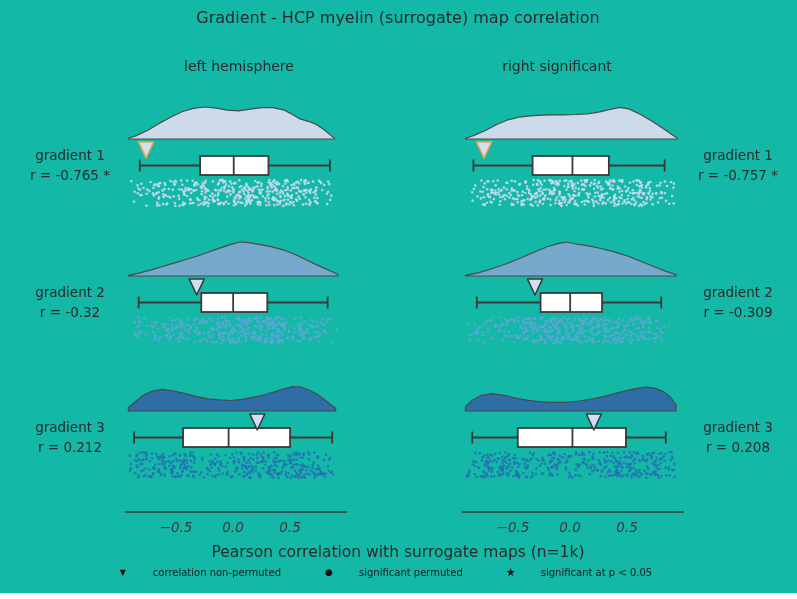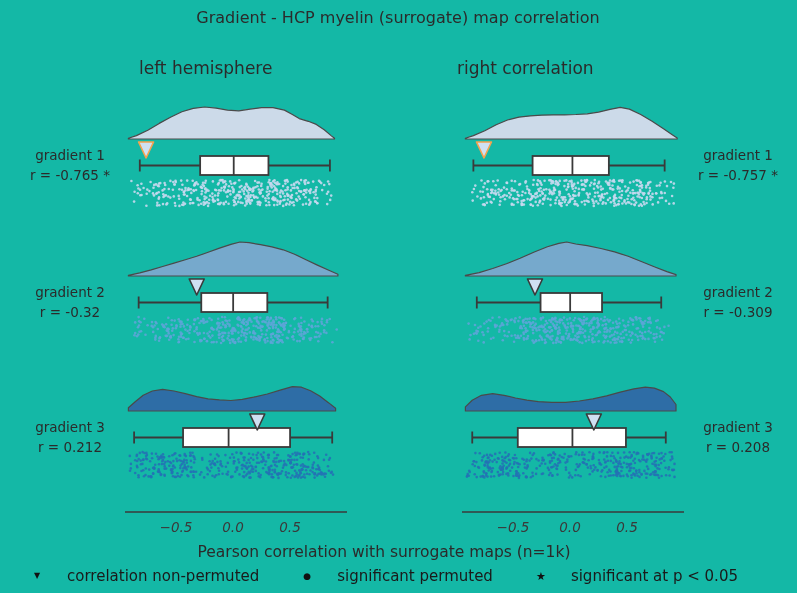--- a/index.html
+++ b/index.html
@@ -1,31 +1,31 @@
 <!DOCTYPE html>
 <html><head>
 <meta charset="utf-8">
 <style>
   html,body{margin:0;padding:0;background:#fff;}
   .fig{position:relative;width:797px;height:593px;background:#14b8a6;
        font-family:"DejaVu Sans",sans-serif;color:#262626;overflow:hidden;}
   .abs{position:absolute;}
   .title{font-size:16px;text-align:center;color:#2b2b2b;}
-  .colhdr{font-size:17px;color:#2b2b2b;}
+  .colhdr{font-size:14px;text-align:center;color:#2b2b2b;}
   .rowlabel{font-size:13.5px;line-height:19.5px;text-align:center;color:#2b2b2b;white-space:nowrap;}
   .tick{font-size:13.5px;text-align:center;color:#3a3a3a;font-style:italic;}
   .xlabel{font-size:15.5px;text-align:center;color:#2b2b2b;}
   .legend{position:absolute;left:0;top:567px;width:797px;display:flex;
           justify-content:center;align-items:center;gap:42px;transform:translateX(-14px);}
   .lg-item{display:flex;align-items:center;gap:24px;}
   .lg-marker{display:inline-block;width:12px;text-align:center;color:#111;line-height:1;}
   .lg-tri{font-size:8px;}
   .lg-dot{font-size:9px;}
   .lg-star{font-size:11px;}
-  .lg-label{font-size:15px;color:#1a1a1a;white-space:nowrap;}
+  .lg-label{font-size:10px;color:#1a1a1a;white-space:nowrap;}
   svg{display:block;}
 </style>
 </head>
 <body>
 
 <div class="fig">
   <svg id="plot" class="abs" style="left:0;top:0" width="797" height="599">
       <line x1="125" x2="347" y1="512" y2="512" stroke="#3a3a3a" stroke-width="1.3"></line>
       <path d="M 128.4,139 L 128.4,138.3 L 136.4,135.6 L 147.8,130.2 L 159.2,123.4 L 170.5,117.2 L 181.9,111.8 L 193.3,108.4 L 204.7,107.0 L 216.1,108.1 L 227.5,110.1 L 238.8,110.8 L 250.2,109.1 L 261.6,107.7 L 273.0,107.7 L 284.4,110.1 L 292.4,114.5 L 299.2,118.6 L 308.3,121.3 L 316.3,124.4 L 324.2,129.8 L 331.1,135.6 L 334.5,138.3 L 334.5,139 Z" fill="#ccdae9" stroke="#4a4a4a" stroke-width="1.2" stroke-linejoin="round"></path>
       <line x1="139.8" x2="200.1384615384615" y1="165.5" y2="165.5" stroke="#3a3a3a" stroke-width="1.8"></line>
@@ -2594,21 +2594,21 @@
       <circle cx="644.4" cy="470.9" r="1.3" fill="#2372b5" fill-opacity="0.9"></circle>
       <circle cx="616.9" cy="470.3" r="1.3" fill="#2372b5" fill-opacity="0.9"></circle>
       <circle cx="551.4" cy="467.3" r="1.3" fill="#2372b5" fill-opacity="0.9"></circle>
       <circle cx="558.3" cy="463.2" r="1.3" fill="#2372b5" fill-opacity="0.9"></circle>
       <circle cx="616.8" cy="469.1" r="1.3" fill="#2372b5" fill-opacity="0.9"></circle>
     </svg>
 
   <div class="abs title" style="left:98px;top:8px;width:600px">Gradient - HCP myelin (surrogate) map correlation</div>
 
   <div class="abs colhdr" style="left:139px;top:58px;width:200px">left hemisphere</div>
-  <div class="abs colhdr" style="left:457px;top:58px;width:200px">right correlation</div>
+  <div class="abs colhdr" style="left:457px;top:58px;width:200px">right significant</div>
 
   <div id="row-labels">
       <div class="abs rowlabel" style="left: -5px; top: 146px; width: 150px;">
         <div>gradient 1</div>
         <div>r = -0.765 *</div>
       </div>
       <div class="abs rowlabel" style="left: -5px; top: 283px; width: 150px;">
         <div>gradient 2</div>
         <div>r = -0.32</div>
       </div>
@@ -2631,21 +2631,21 @@
     </div>
   <div id="tick-labels">
       <div class="abs tick" style="left: 146px; top: 519px; width: 60px;">−0.5</div>
       <div class="abs tick" style="left: 203px; top: 519px; width: 60px;">0.0</div>
       <div class="abs tick" style="left: 260px; top: 519px; width: 60px;">0.5</div>
       <div class="abs tick" style="left: 483px; top: 519px; width: 60px;">−0.5</div>
       <div class="abs tick" style="left: 540px; top: 519px; width: 60px;">0.0</div>
       <div class="abs tick" style="left: 597px; top: 519px; width: 60px;">0.5</div>
     </div>
 
-  <div class="abs xlabel" style="left:84px;top:543px;width:600px">Pearson correlation with surrogate maps (n=1k)</div>
+  <div class="abs xlabel" style="left:98px;top:543px;width:600px">Pearson correlation with surrogate maps (n=1k)</div>
 
   <div class="legend">
     <div class="lg-item">
       <span class="lg-marker lg-tri">▼</span>
       <span class="lg-label">correlation non-permuted</span>
     </div>
     <div class="lg-item">
       <span class="lg-marker lg-dot">●</span>
       <span class="lg-label">significant permuted</span>
     </div>

